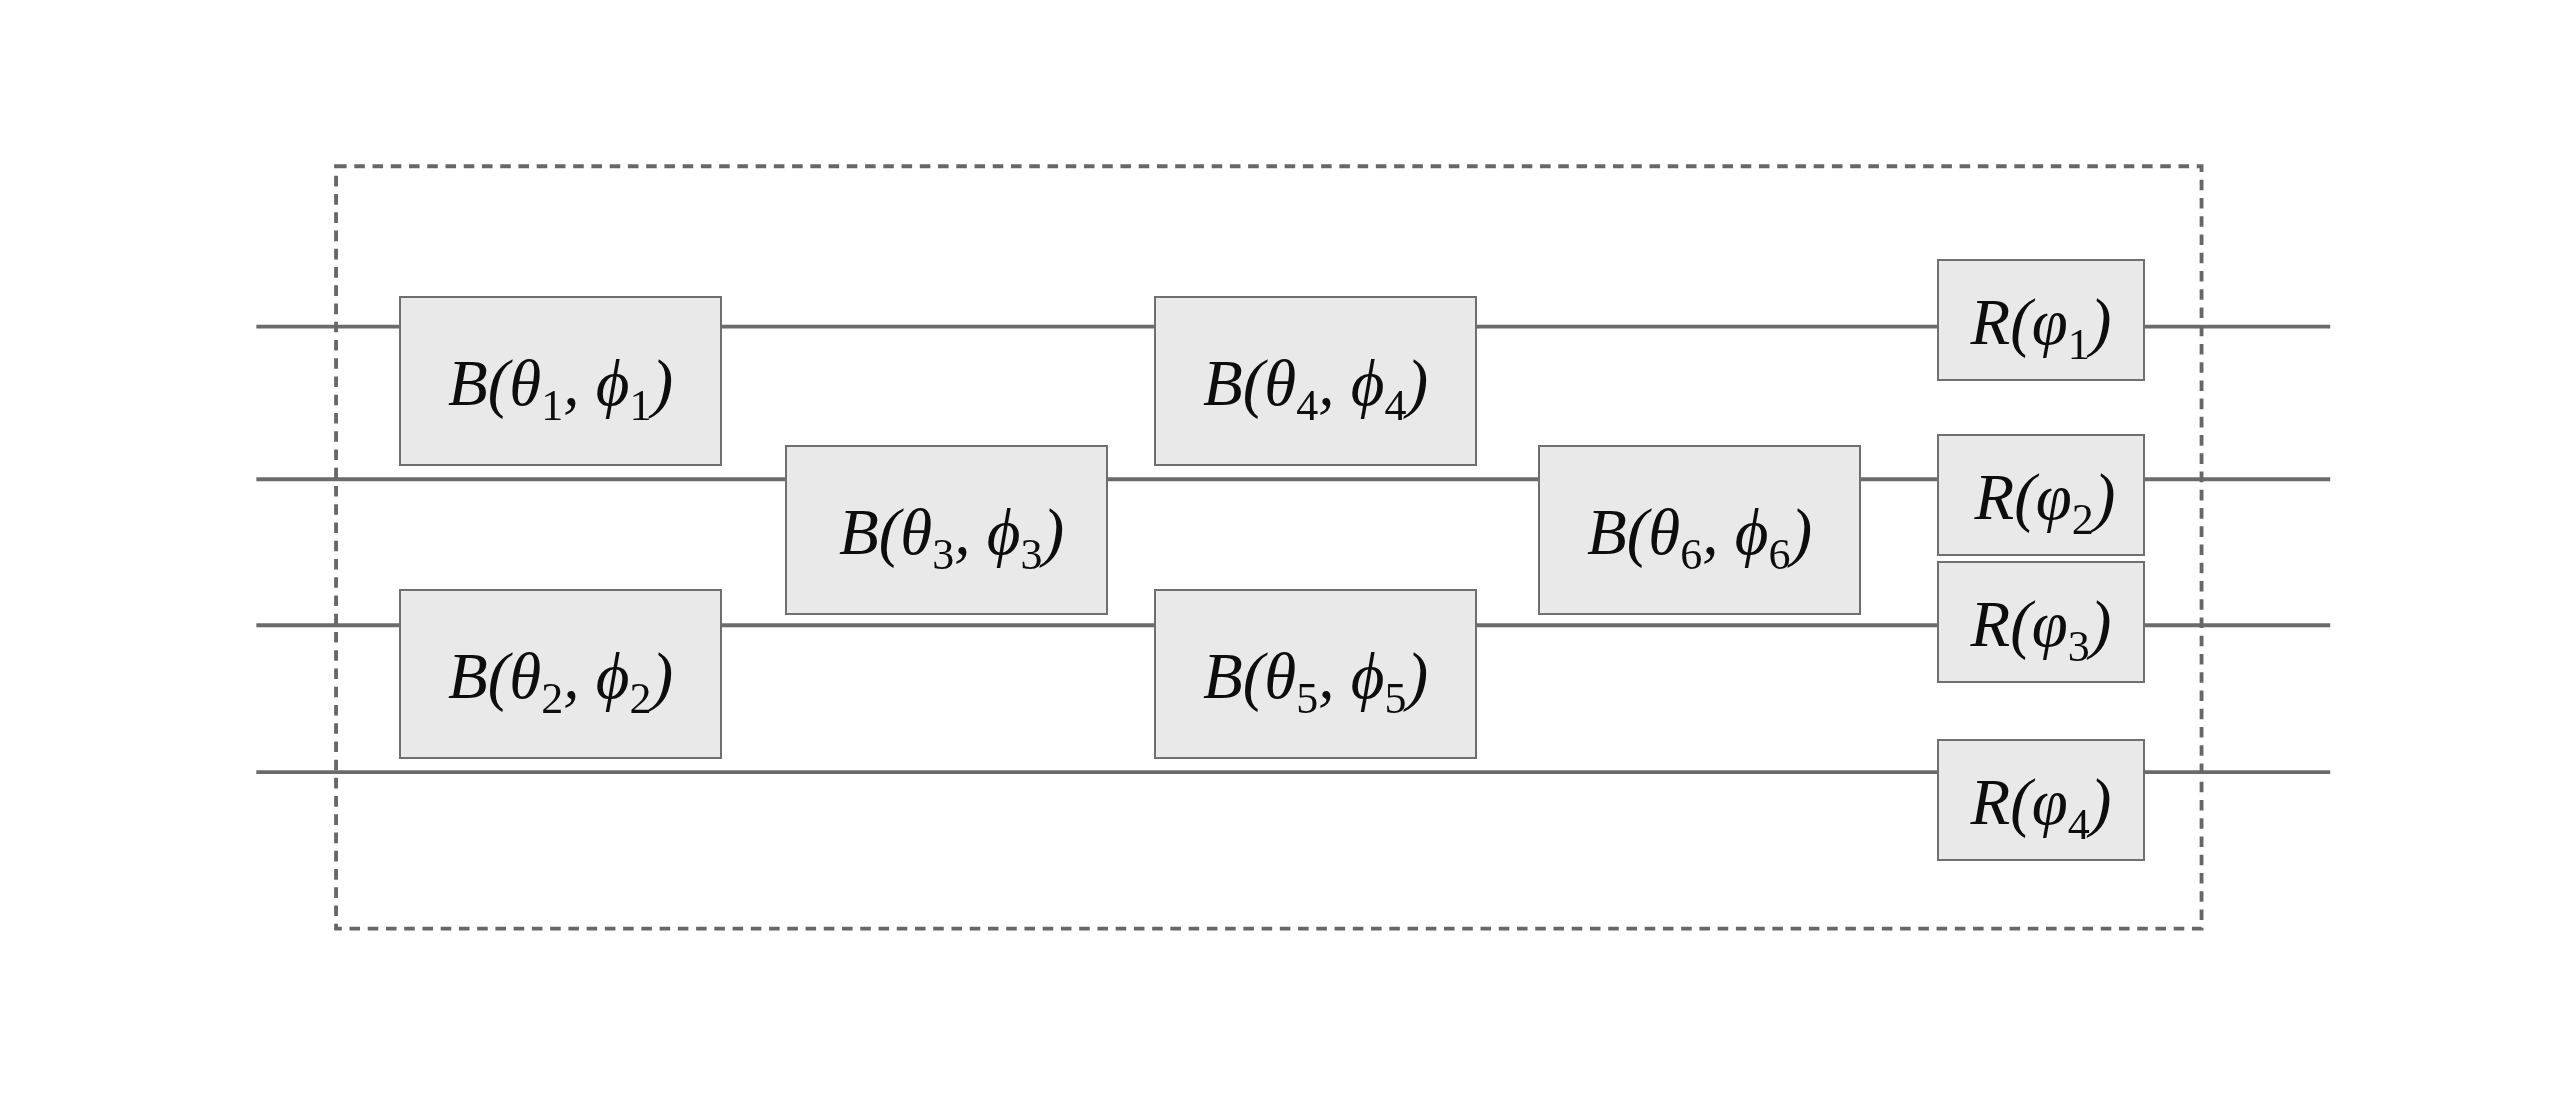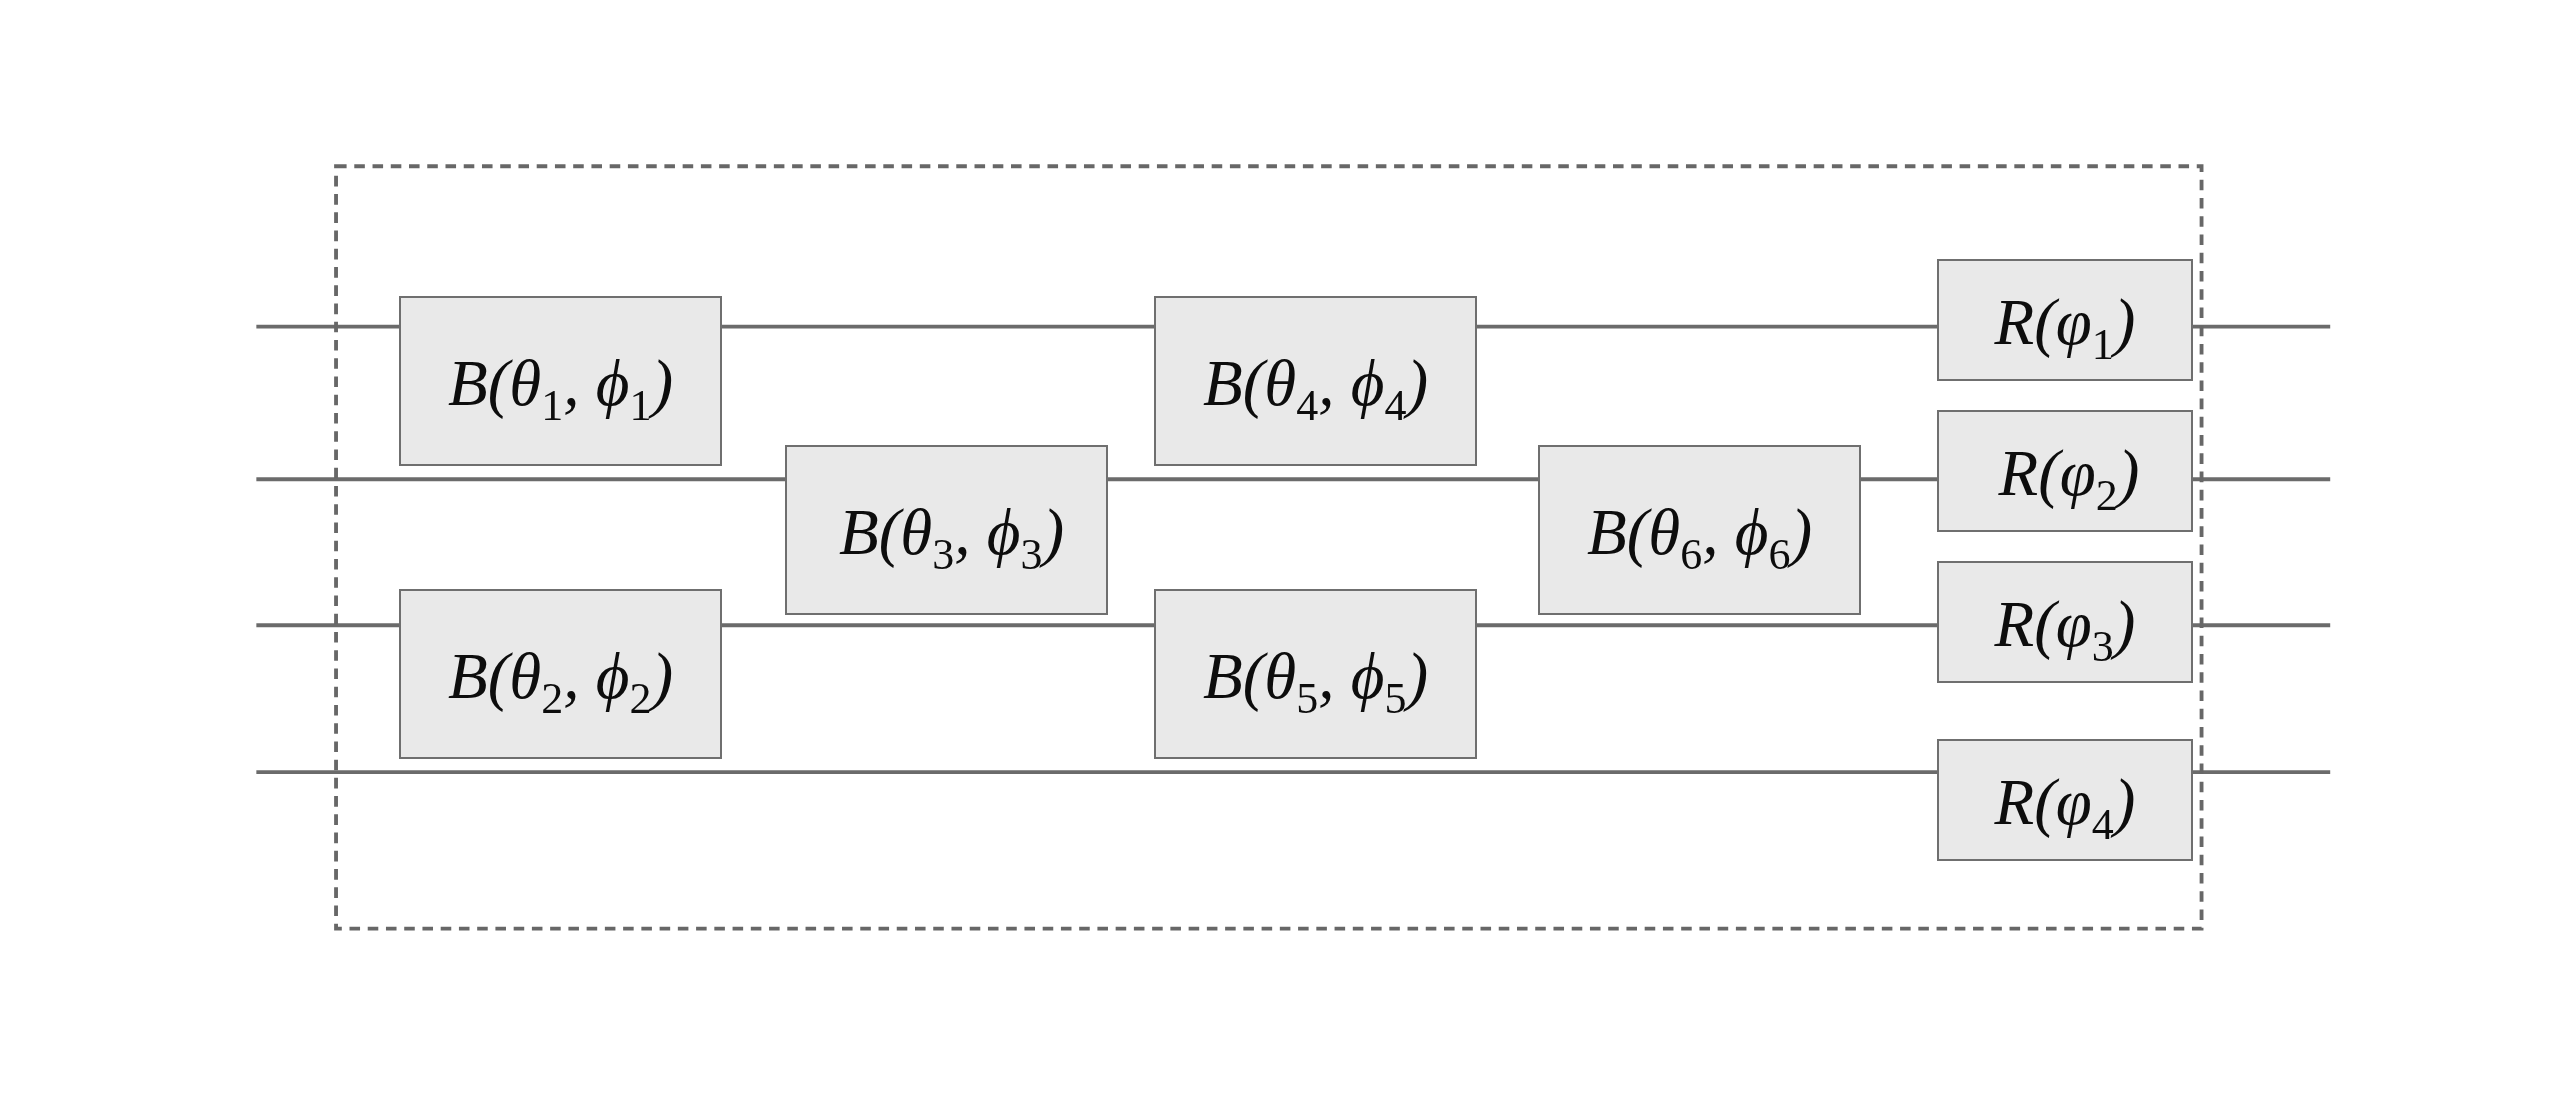--- a/index.html
+++ b/index.html
@@ -22,21 +22,21 @@
   .gate {
     position: absolute;
     box-sizing: border-box;
     background: #e9e9e9;
     border: 2.9px solid #6f6f6f;
     display: flex;
     align-items: center;
     justify-content: center;
   }
   .gate-b { width: 323px; height: 170px; }
-  .gate-r { width: 256px; height: 122px; }
+  .gate-r { width: 208px; height: 122px; }
   .glabel {
     font-family: "Liberation Serif", "DejaVu Serif", serif;
     font-style: italic;
     font-size: 65px;
     line-height: 1;
     color: #0d0d0d;
     white-space: nowrap;
     padding-top: 5.8px;
   }
   .glabel sub {
@@ -74,21 +74,21 @@
   <div class="gate gate-b" style="left:1154px; top:589px;">
     <span class="glabel"><span>B(θ</span><sub>5</sub><span>, ϕ</span><sub>5</sub><span>)</span></span>
   </div>
   <div class="gate gate-b" style="left:1538px; top:445px;">
     <span class="glabel"><span>B(θ</span><sub>6</sub><span>, ϕ</span><sub>6</sub><span>)</span></span>
   </div>
 
   <div class="gate gate-r" style="left:1937px; top:259px;">
     <span class="glabel"><span>R(φ</span><sub>1</sub><span>)</span></span>
   </div>
-  <div class="gate gate-r" style="left:1937px; top:410px;padding-left:8px;">
+  <div class="gate gate-r" style="left:1937px; top:434px;padding-left:8px;">
     <span class="glabel"><span>R(φ</span><sub>2</sub><span>)</span></span>
   </div>
   <div class="gate gate-r" style="left:1937px; top:561px;">
     <span class="glabel"><span>R(φ</span><sub>3</sub><span>)</span></span>
   </div>
   <div class="gate gate-r" style="left:1937px; top:711px;margin-top:28px;">
     <span class="glabel"><span>R(φ</span><sub>4</sub><span>)</span></span>
   </div>
 
 </div>

